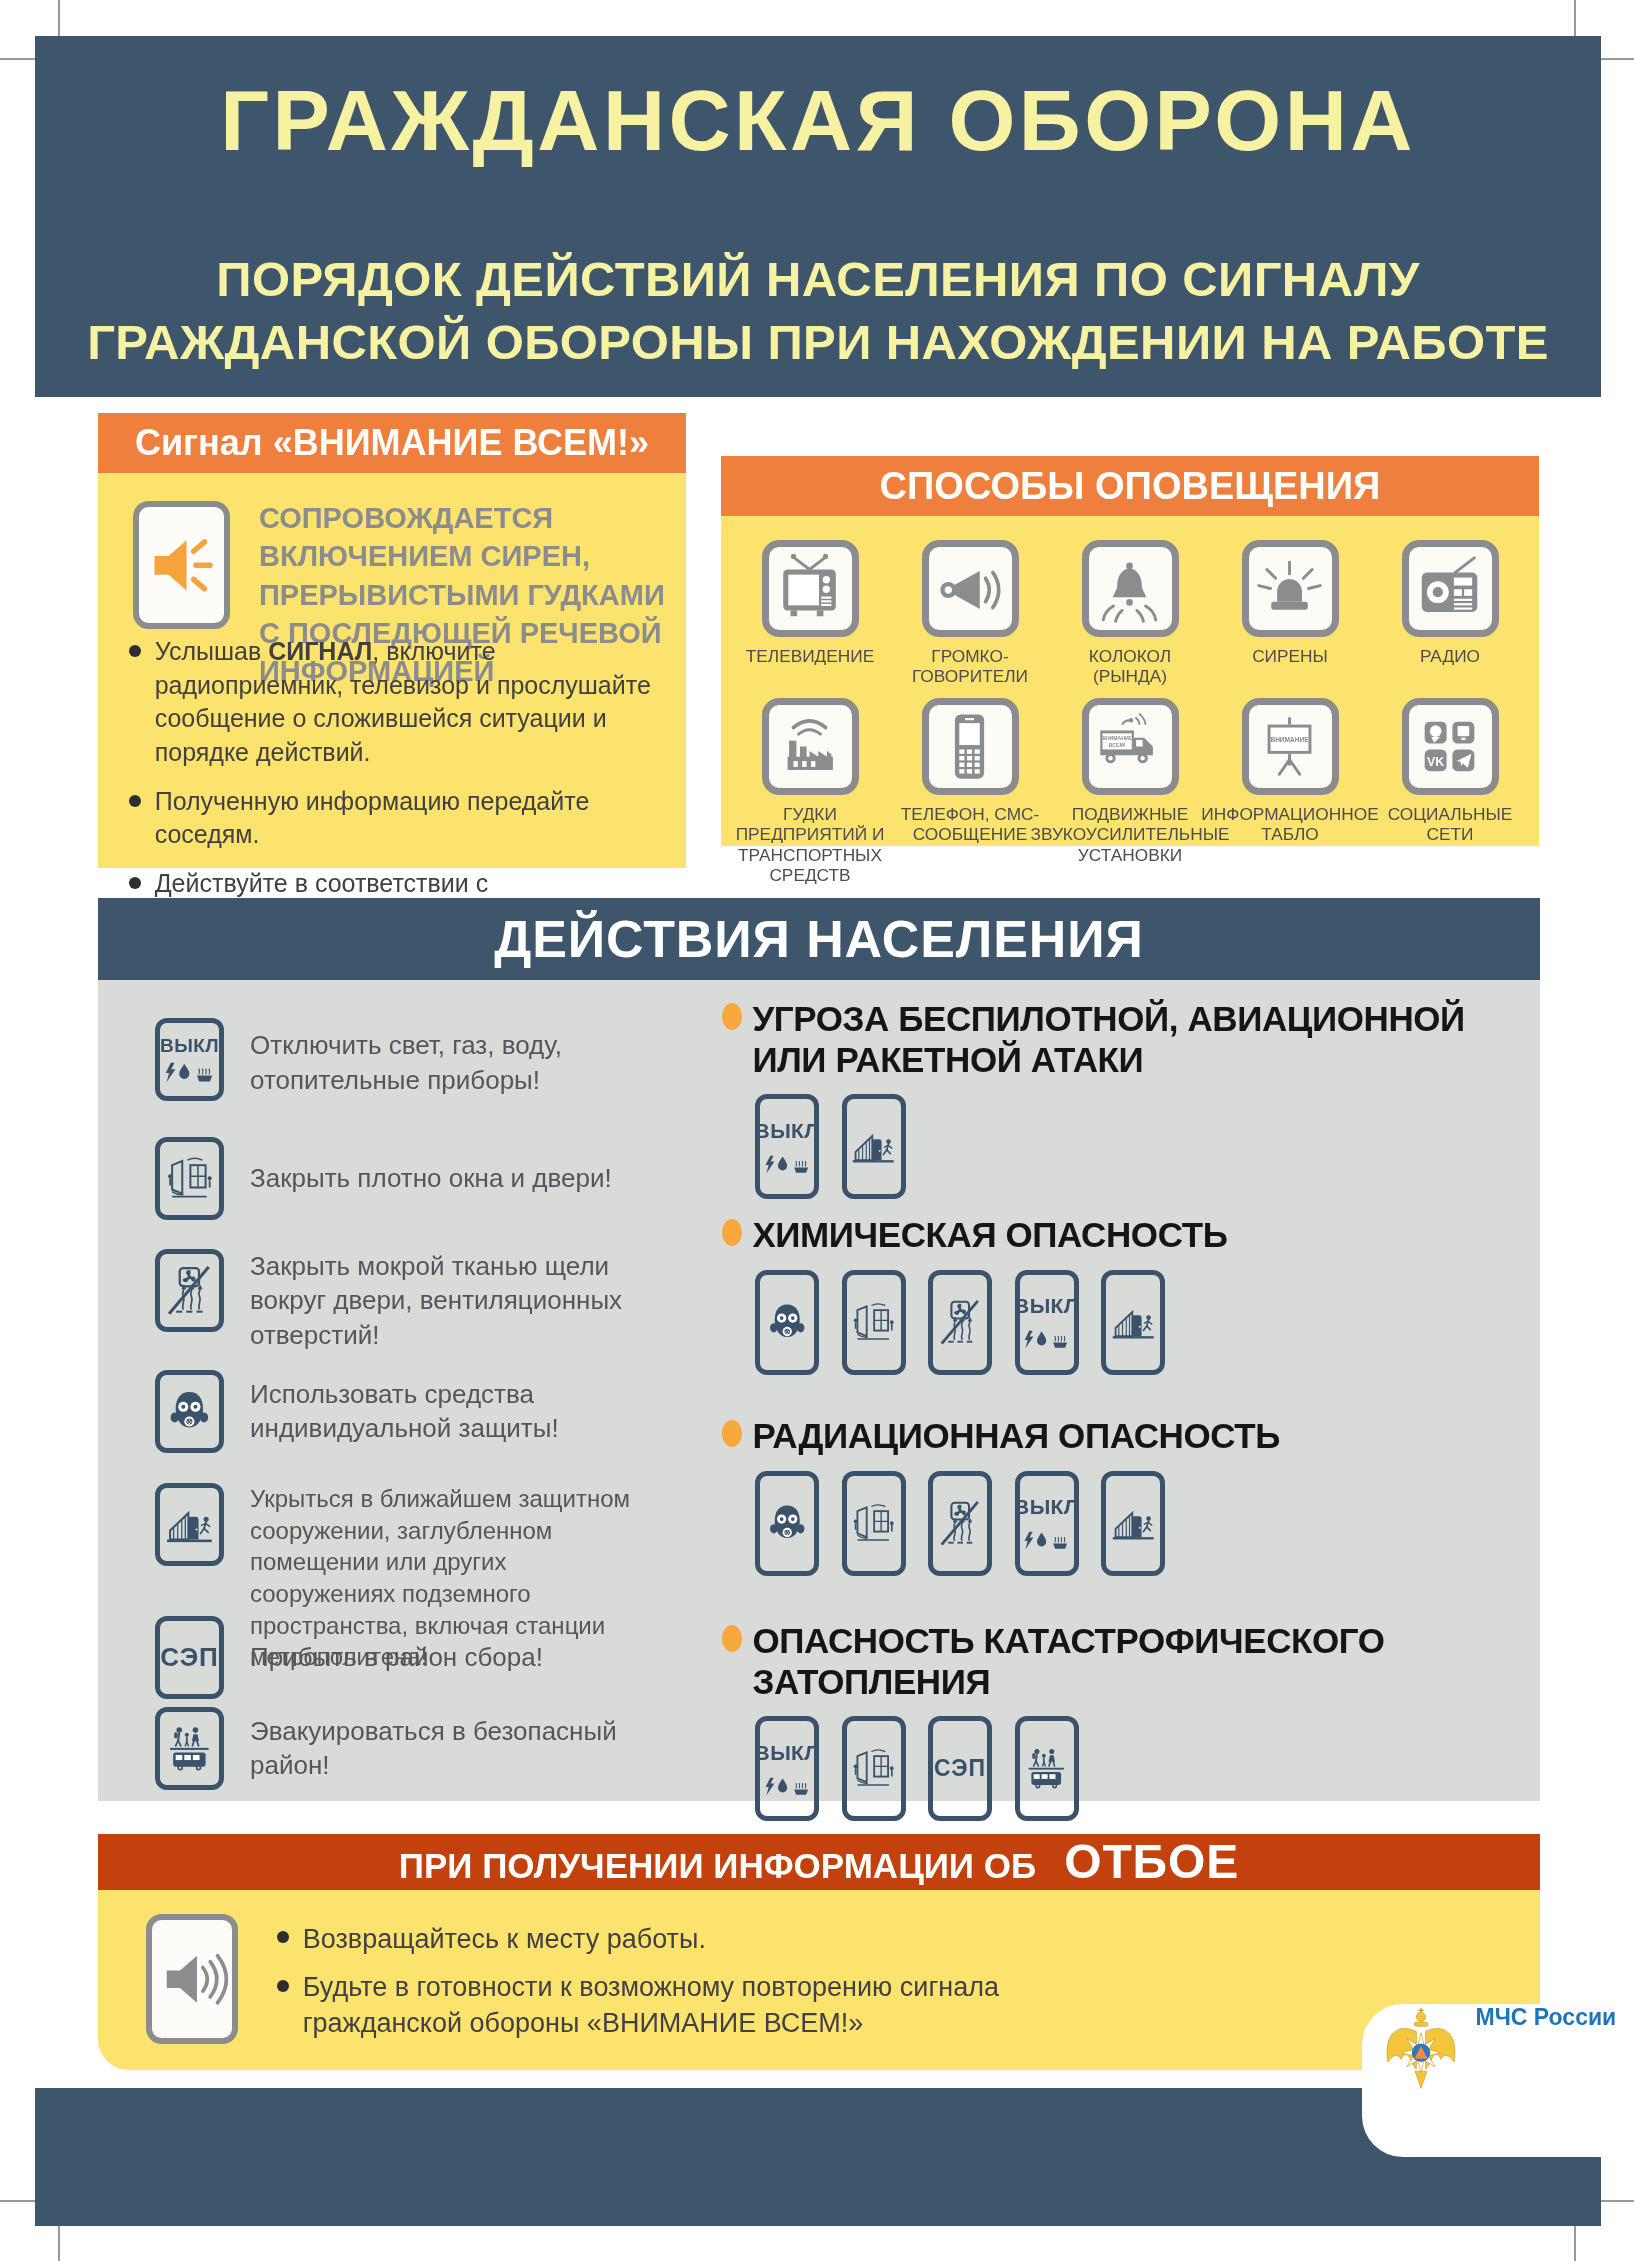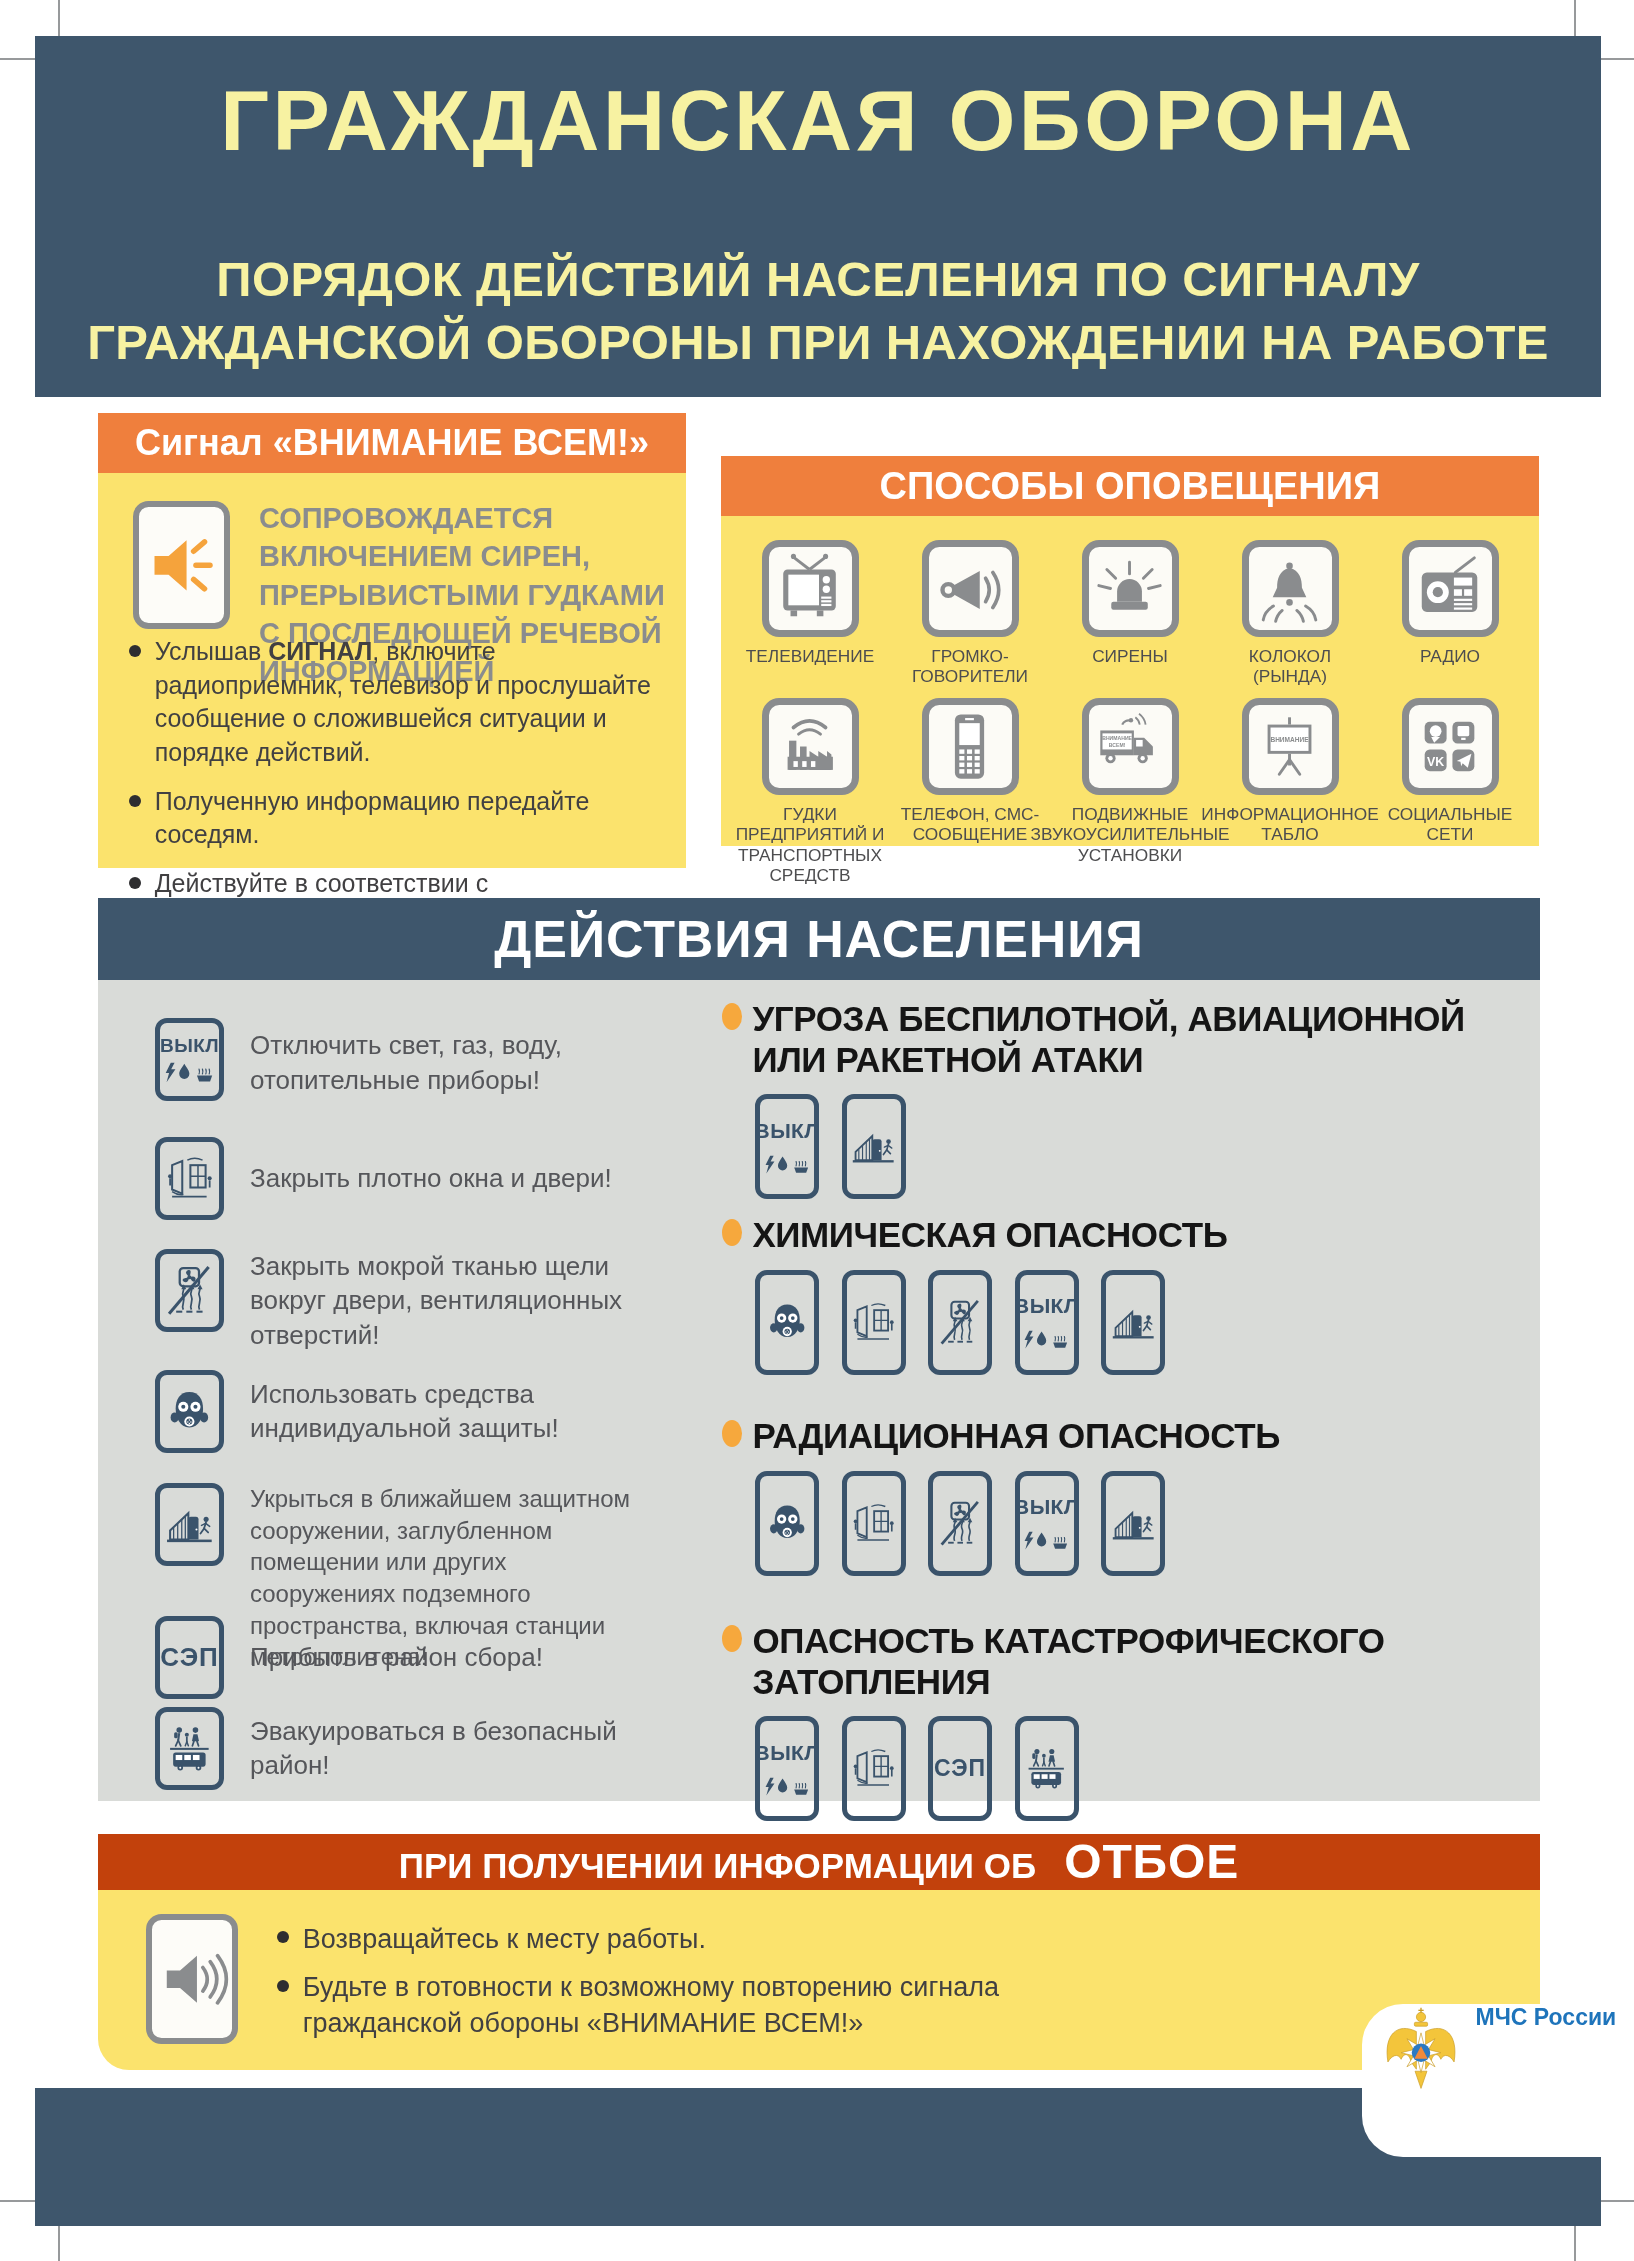--- a/index.html
+++ b/index.html
@@ -358,32 +358,32 @@
           <div class="way-tile">
               <svg viewBox="0 0 100 100">
                 <use href="#i-mega"></use>
               </svg>
             </div>
           <div class="way-label">ГРОМКО-ГОВОРИТЕЛИ</div>
         </div>
         <div class="way-cell">
           <div class="way-tile">
               <svg viewBox="0 0 100 100">
+                <use href="#i-bell"></use>
+              </svg>
+            </div>
+          <div class="way-label">КОЛОКОЛ (РЫНДА)</div>
+        </div>
+        <div class="way-cell">
+          <div class="way-tile">
+              <svg viewBox="0 0 100 100">
                 <use href="#i-siren"></use>
               </svg>
             </div>
           <div class="way-label">СИРЕНЫ</div>
-        </div>
-        <div class="way-cell">
-          <div class="way-tile">
-              <svg viewBox="0 0 100 100">
-                <use href="#i-bell"></use>
-              </svg>
-            </div>
-          <div class="way-label">КОЛОКОЛ (РЫНДА)</div>
         </div>
         <div class="way-cell">
           <div class="way-tile">
               <svg viewBox="0 0 100 100">
                 <use href="#i-radio"></use>
               </svg>
             </div>
           <div class="way-label">РАДИО</div>
         </div>
       </div>

